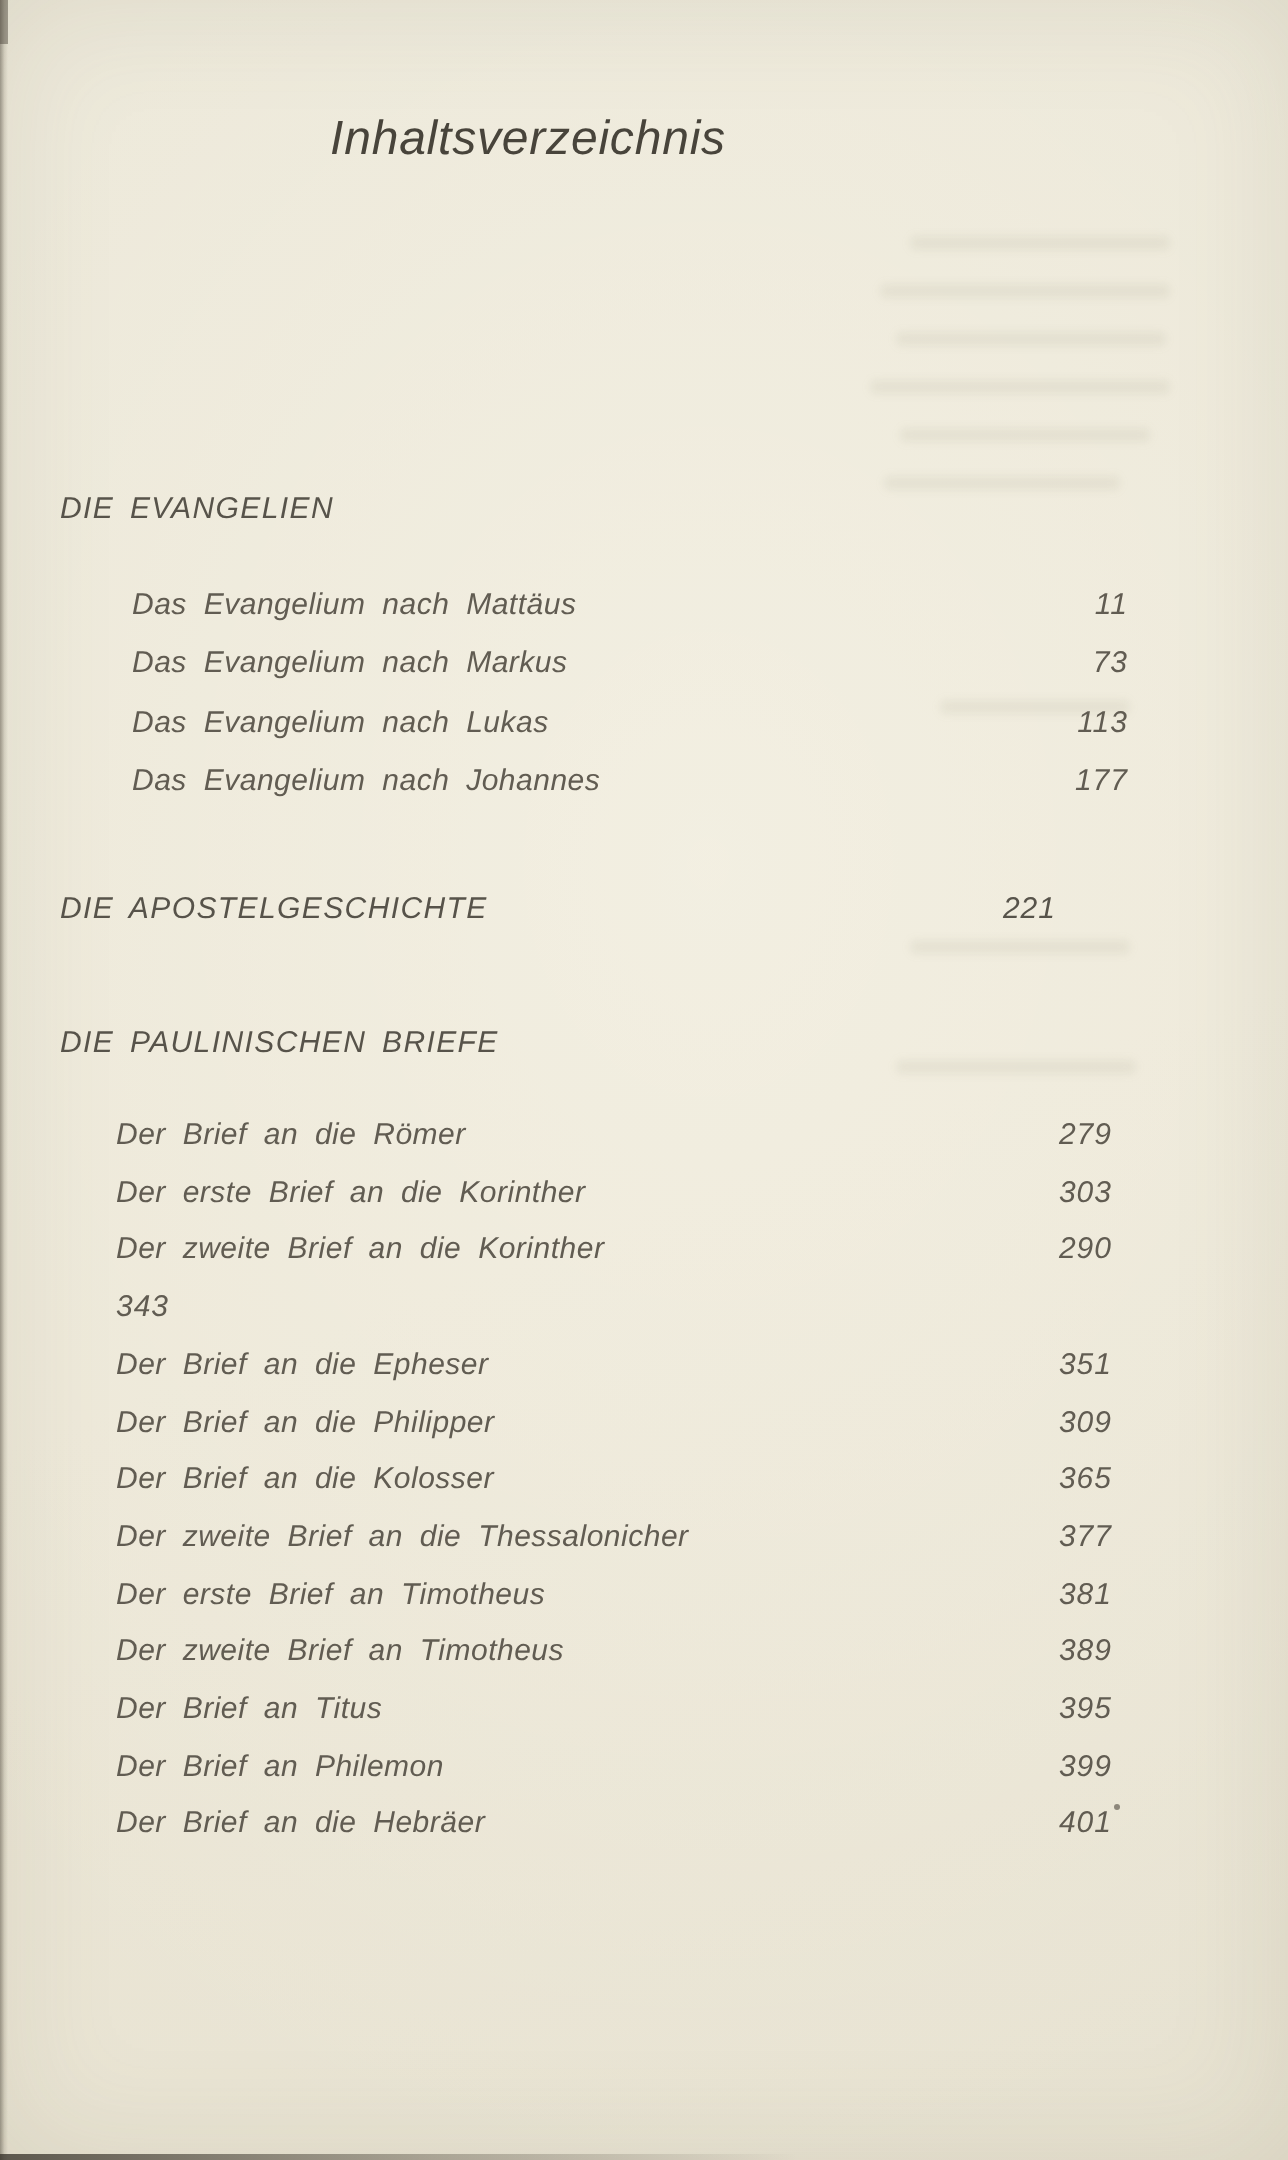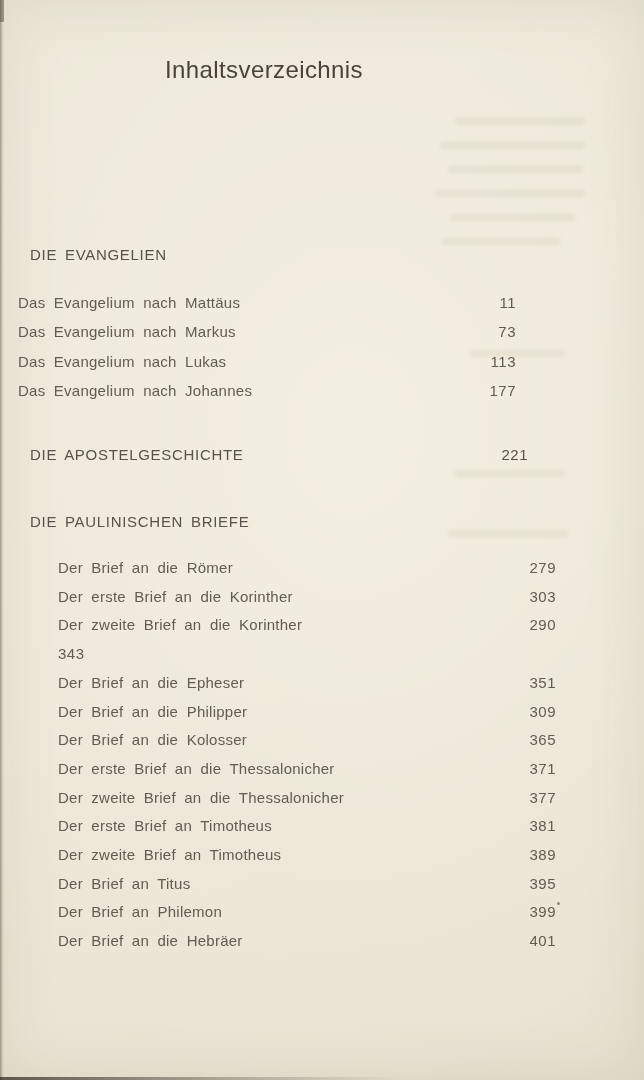--- a/index.html
+++ b/index.html
@@ -12,20 +12,21 @@
   }
   .scanned-page {
     position: relative;
     width: 644px;
     height: 1080px;
     background:
       radial-gradient(ellipse 120% 90% at 55% 40%, rgba(255,253,244,0.35), rgba(0,0,0,0) 70%),
       linear-gradient(160deg, #ece8d9 0%, #ece7d7 55%, #e7e2d1 100%);
     box-shadow: inset 0 0 60px rgba(120,110,85,0.14);
     color: #5e594f;
+    font-style: italic;
   }
   .page-title {
     position: absolute;
     top: 56px;
     left: 165px;
     font-size: 24px;
     line-height: 28px;
     letter-spacing: 0.4px;
     color: #48443b;
   }
@@ -46,21 +47,21 @@
   .heading-briefe       { top: 512px; }
   .toc-rows {
     position: absolute;
     left: 18px;
     width: 498px;
     font-size: 15px;
     letter-spacing: 0.25px;
     word-spacing: 4px;
     color: #615c52;
   }
-  .rows-evangelien { top: 288px; }
+  .rows-evangelien { top: 288px; margin-left: 48px; }
   .rows-evangelien .row { line-height: 29.3px; }
   .rows-briefe { top: 554px; margin-left: 40px; }
   .rows-briefe .row { line-height: 28.7px; }
   .row {
     display: flex;
     justify-content: space-between;
     align-items: baseline;
   }
   .row-page, .heading-page {
     letter-spacing: 0.5px;
@@ -168,24 +169,20 @@
   </div>
       <div class="row">
     <span class="row-label">Der Brief an die Philipper</span>
     <span class="row-page">309</span>
   </div>
       <div class="row">
     <span class="row-label">Der Brief an die Kolosser</span>
     <span class="row-page">365</span>
   </div>
       <div class="row">
-    <span class="row-label">Der erste Brief an die Thessalonicher</span>
-    <span class="row-page">371</span>
-  </div>
-      <div class="row">
     <span class="row-label">Der zweite Brief an die Thessalonicher</span>
     <span class="row-page">377</span>
   </div>
       <div class="row">
     <span class="row-label">Der erste Brief an Timotheus</span>
     <span class="row-page">381</span>
   </div>
       <div class="row">
     <span class="row-label">Der zweite Brief an Timotheus</span>
     <span class="row-page">389</span>

